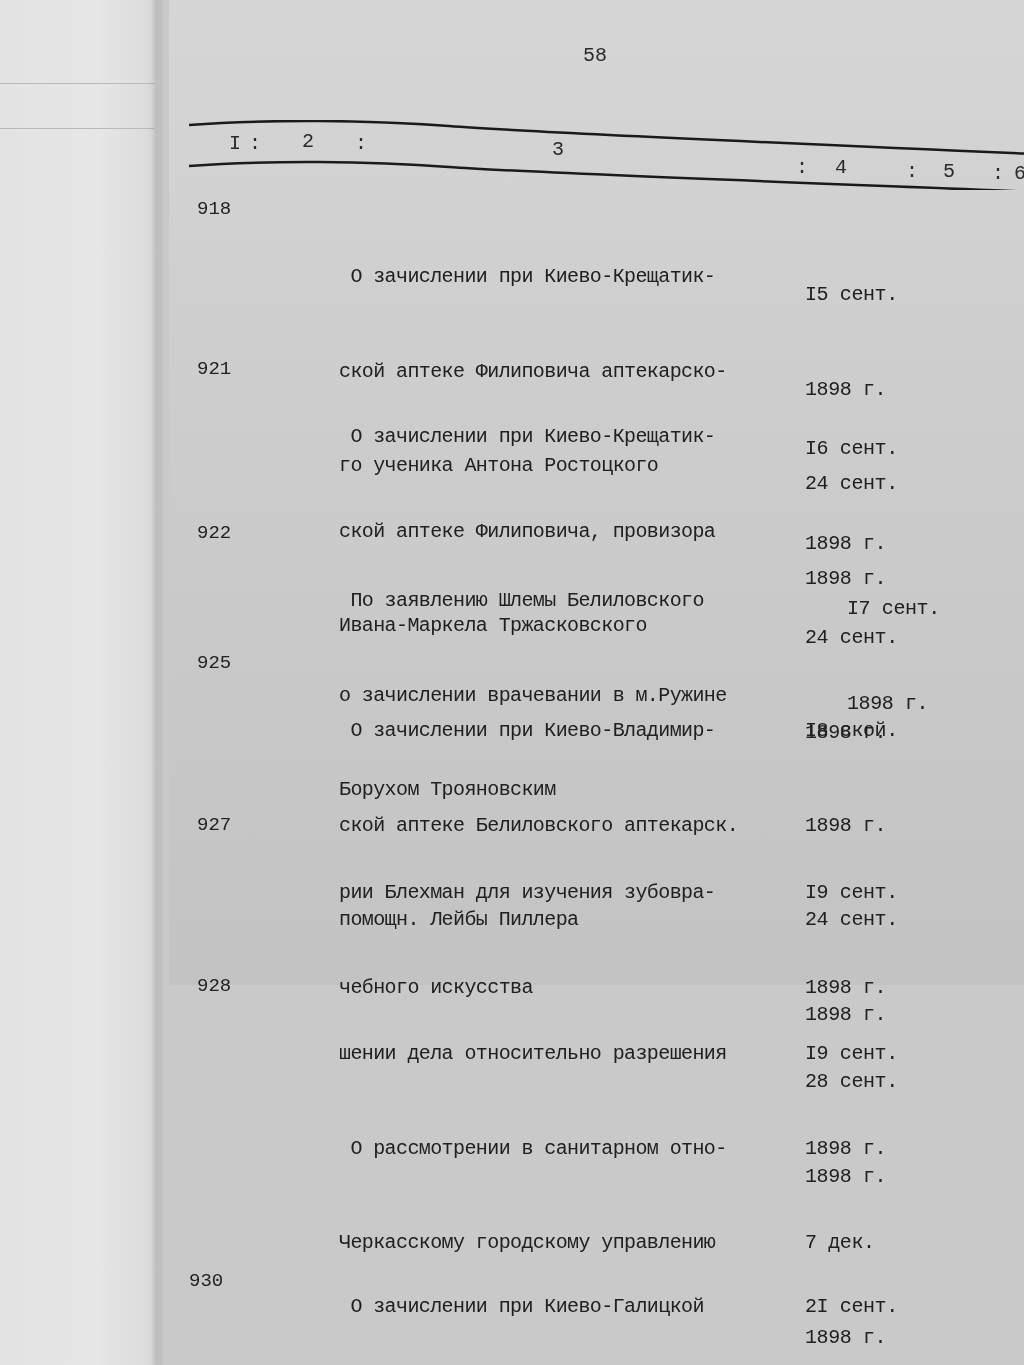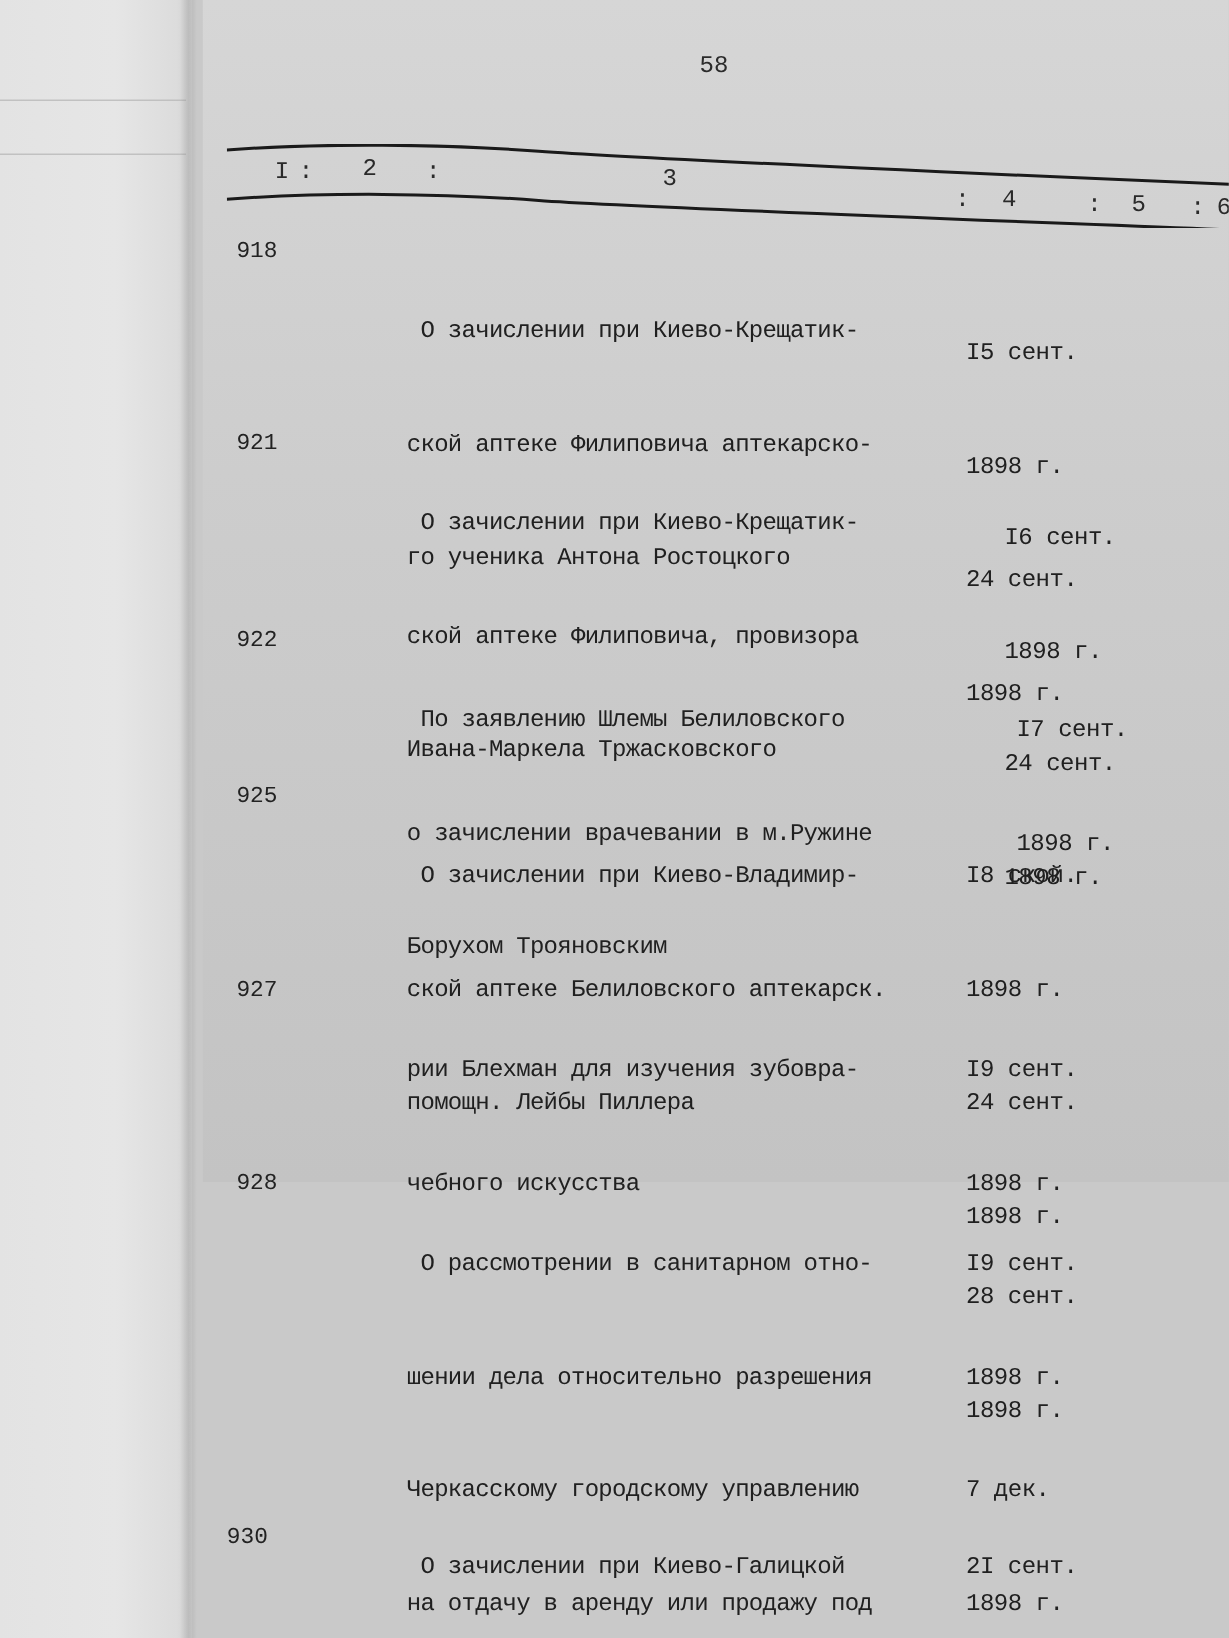--- a/index.html
+++ b/index.html
@@ -143,21 +143,21 @@
     </div>
   </div>
 
   <div class="entry" style="top:358px;">
     <span class="num">921</span>
     <div class="desc">
       <span class="line"> О зачислении при Киево-Крещатик-</span>
       <span class="line">ской аптеке Филиповича, провизора</span>
       <span class="line">Ивана-Маркела Тржасковского</span>
     </div>
-    <div class="dates" style="top:12px;margin-left:32px;">
+    <div class="dates" style="top:12px;">
       <span class="line">I6 сент.</span>
       <span class="line">1898 г.</span>
       <span class="line">24 сент.</span>
       <span class="line">1898 г.</span>
     </div>
   </div>
 
   <div class="entry" style="top:522px;">
     <span class="num">922</span>
     <div class="desc">
@@ -196,24 +196,23 @@
       <span class="line">I9 сент.</span>
       <span class="line">1898 г.</span>
       <span class="line">28 сент.</span>
       <span class="line">1898 г.</span>
     </div>
   </div>
 
   <div class="entry" style="top:975px;">
     <span class="num">928</span>
     <div class="desc">
+      <span class="line">шении дела относительно разрешения</span>
       <span class="line"> О рассмотрении в санитарном отно-</span>
-      <span class="line">шении дела относительно разрешения</span>
       <span class="line">Черкасскому городскому управлению</span>
-      <span class="line">на отдачу в аренду или продажу под</span>
       
       
       
     </div>
     <div class="dates">
       <span class="line">I9 сент.</span>
       <span class="line">1898 г.</span>
       <span class="line">7 дек.</span>
       <span class="line">1898 г.</span>
     </div>

